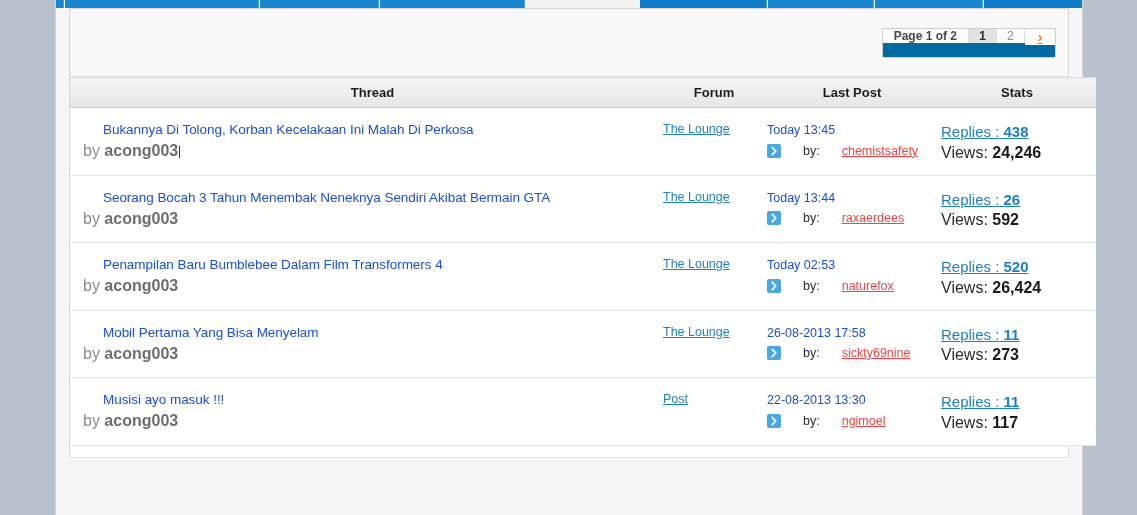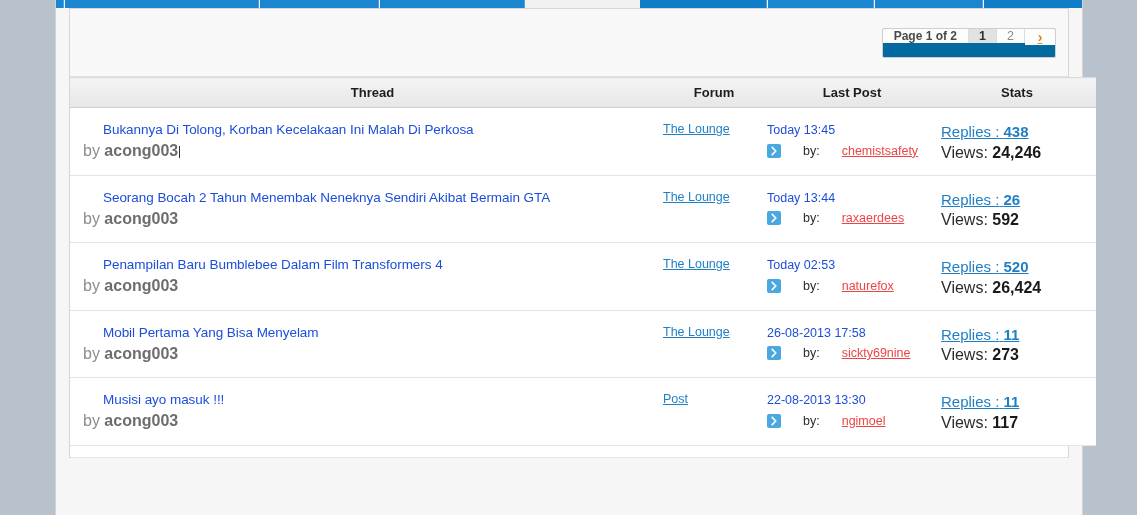--- a/index.html
+++ b/index.html
@@ -296,21 +296,21 @@
                   </svg>
                 </a>
                 <span>by:</span>
                 <a href="#" class="poster-link">chemistsafety</a>
               </div>
             </td>
             <td class="cell-stats"><a href="#" class="stats-replies"><span>Replies :</span> <span class="rnum">438</span></a><div class="stats-views"><span>Views:</span> <span class="vnum">24,246</span></div></td>
           </tr>
           <tr>
             <td class="cell-thread">
-              <a href="#" class="thread-title">Seorang Bocah 2 Tahun Menembak Neneknya Sendiri Akibat Bermain GTA</a>
+              <a href="#" class="thread-title">Seorang Bocah 3 Tahun Menembak Neneknya Sendiri Akibat Bermain GTA</a>
               <div class="thread-byline"><span>by</span> <span class="by-author">acong003</span></div>
             </td>
             <td class="cell-forum"><a href="#" class="forum-link">The Lounge</a></td>
             <td class="cell-lastpost">
               <div class="lastpost-date">Today 13:44</div>
               <div class="lastpost-byline">
                 <a href="#" class="goto-icon">
                   <svg width="14" height="14" viewBox="0 0 14 14" aria-hidden="true">
                     <path d="M5.2 3.4 L8.8 7 L5.2 10.6" fill="none" stroke="#ffffff" stroke-width="1.7" stroke-linecap="round" stroke-linejoin="round"></path>
                   </svg>

